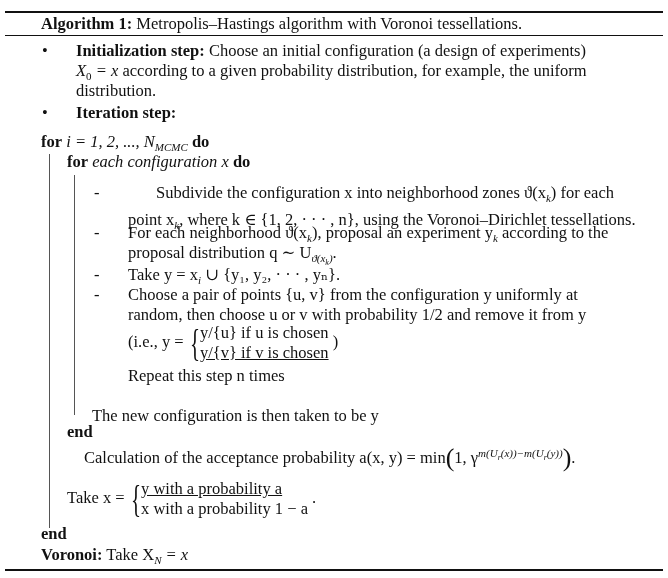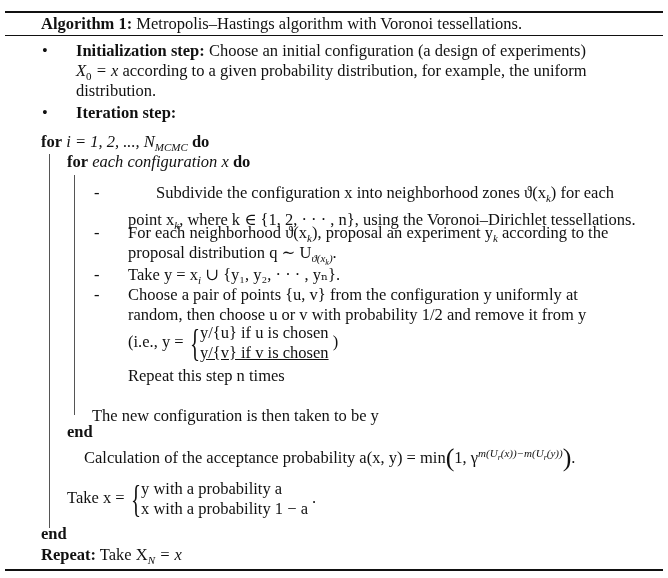--- a/index.html
+++ b/index.html
@@ -86,22 +86,22 @@
 
 <div class="line" style="left:92px;top:406px;">The new configuration is then taken to be y</div>
 
 <div class="line b" style="left:67px;top:422px;">end</div>
 
 <div class="line" style="left:84px;top:448px;">
   <span>Calculation of the acceptance probability a(x, y) = min</span><span class="bigparen">(</span><span>1, γ</span><sup class="i"><span>m(U</span><sub style="font-size:8px;">r</sub><span>(x))−m(U</span><sub style="font-size:8px;">r</sub><span>(y))</span></sup><span class="bigparen">)</span><span>.</span>
 </div>
 
 <div class="line" style="left:67px;top:477px;line-height:42px;">
-  <span>Take x = </span><span class="brace">{</span><span class="cases"><span style="display:block;">y with a probability a</span><span style="display:block;">x with a probability 1 − a</span></span>
+  <span>Take x = </span><span class="brace">{</span><span class="cases"><span style="display:block;text-decoration:underline;">y with a probability a</span><span style="display:block;">x with a probability 1 − a</span></span>
   <span>.</span>
 </div>
 
 <div class="line b" style="left:41px;top:524px;">end</div>
 
 <div class="line" style="left:41px;top:545px;">
-  <span class="b">Repeat:</span>
+  <span class="b">Voronoi:</span>
   <span>Take X</span><sub class="i">N</sub><span class="i"> = x</span>
 </div>
 
 </body></html>

